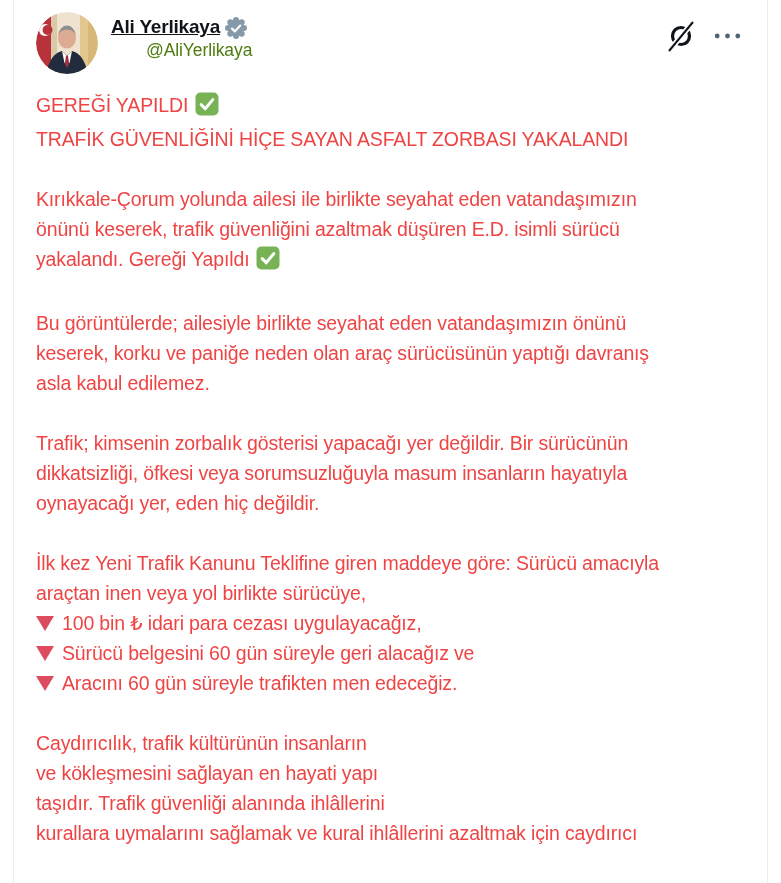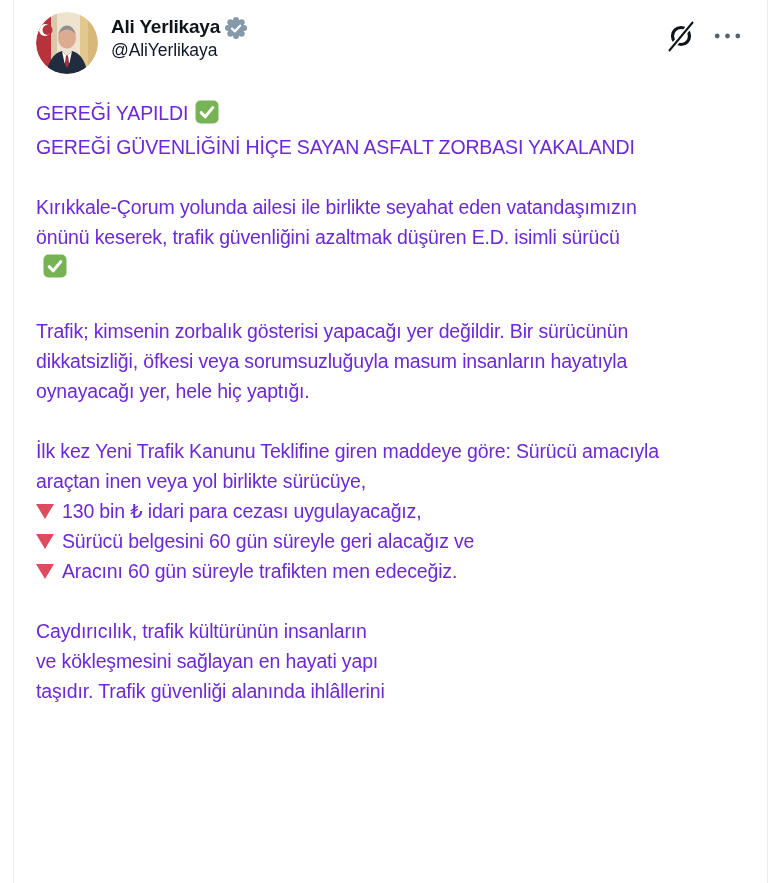--- a/index.html
+++ b/index.html
@@ -32,56 +32,57 @@
   .header { display: flex; align-items: flex-start; }
   .avatar {
     width: 62px; height: 62px;
     border-radius: 50%;
     overflow: hidden;
     flex: none;
     cursor: pointer;
   }
   .avatar svg { display: block; }
   .author { margin-left: 13px; padding-top: 3px; min-width: 0; }
-  .name-row { display: flex; align-items: center; gap: 5px; }
+  .name-row { display: flex; align-items: center; gap: 5px; text-decoration: underline; }
   .display-name {
     font-size: 19px;
     font-weight: 700;
     line-height: 24px;
     color: #0f1419;
     letter-spacing: -0.2px;
     cursor: pointer;
   }
   .badge { display: inline-flex; margin-top: 1px; }
   .handle {
     font-size: 17.5px;
     line-height: 23px;
-    color: #0f172a;
+    color: #4d7c0f;
     letter-spacing: -0.1px;
     cursor: pointer;
+    margin-left: 35px;
   }
   .actions {
     margin-left: auto;
     display: flex;
     align-items: center;
     gap: 15px;
     padding-top: 6px;
     padding-right: 2px;
   }
   .icon-btn {
     border: none; background: none; padding: 2px; margin: 0;
     display: inline-flex; align-items: center; cursor: pointer;
   }
   
   .tweet-text {
-    margin-top: 24px;
+    margin-top: 16px;
     font-size: 19.5px;
     line-height: 30px;
     letter-spacing: -0.15px;
-    color: #6d28d9;
+    color: #ef4444;
   }
   .para { margin: 30px 0 0 0; }
   .para:first-child { margin-top: 0; }
   .line { white-space: nowrap; }
   .emoji-check {
     display: inline-block;
     vertical-align: -4px;
     margin-left: 7px;
   }
   .tri {
@@ -168,56 +169,62 @@
 
     <div class="tweet-text">
 
       <div class="para">
         <div class="line">
           <span>GEREĞİ YAPILDI</span><span class="emoji-check"><svg width="24" height="24" viewBox="0 0 24 24">
                 <rect x="0.5" y="0.5" width="23" height="23" rx="5" fill="#77b255"></rect>
                 <path d="M6.2 12.6 L10.2 16.8 L17.8 7.6" stroke="#ffffff" stroke-width="3" fill="none" stroke-linecap="round" stroke-linejoin="round"></path>
               </svg></span>
         </div>
-        <div class="line">GEREĞİ GÜVENLİĞİNİ HİÇE SAYAN ASFALT ZORBASI YAKALANDI</div>
+        <div class="line">TRAFİK GÜVENLİĞİNİ HİÇE SAYAN ASFALT ZORBASI YAKALANDI</div>
       </div>
 
       <div class="para">
         <div class="line">Kırıkkale-Çorum yolunda ailesi ile birlikte seyahat eden vatandaşımızın</div>
         <div class="line">önünü keserek, trafik güvenliğini azaltmak düşüren E.D. isimli sürücü</div>
         <div class="line">
-          <span class="emoji-check"><svg width="24" height="24" viewBox="0 0 24 24">
+          <span>yakalandı. Gereği Yapıldı</span><span class="emoji-check"><svg width="24" height="24" viewBox="0 0 24 24">
                 <rect x="0.5" y="0.5" width="23" height="23" rx="5" fill="#77b255"></rect>
                 <path d="M6.2 12.6 L10.2 16.8 L17.8 7.6" stroke="#ffffff" stroke-width="3" fill="none" stroke-linecap="round" stroke-linejoin="round"></path>
               </svg></span>
         </div>
       </div>
 
+      <div class="para">
+        <div class="line">Bu görüntülerde; ailesiyle birlikte seyahat eden vatandaşımızın önünü</div>
+        <div class="line">keserek, korku ve paniğe neden olan araç sürücüsünün yaptığı davranış</div>
+        <div class="line">asla kabul edilemez.</div>
+      </div>
 
       <div class="para">
         <div class="line">Trafik; kimsenin zorbalık gösterisi yapacağı yer değildir. Bir sürücünün</div>
         <div class="line">dikkatsizliği, öfkesi veya sorumsuzluğuyla masum insanların hayatıyla</div>
-        <div class="line">oynayacağı yer, hele hiç yaptığı.</div>
+        <div class="line">oynayacağı yer, eden hiç değildir.</div>
       </div>
 
       <div class="para">
         <div class="line">İlk kez Yeni Trafik Kanunu Teklifine giren maddeye göre: Sürücü amacıyla</div>
         <div class="line">araçtan inen veya yol birlikte sürücüye,</div>
         <div class="line">
-          <span class="tri"></span><span>130 bin ₺ idari para cezası uygulayacağız,</span>
+          <span class="tri"></span><span>100 bin ₺ idari para cezası uygulayacağız,</span>
         </div>
         <div class="line">
           <span class="tri"></span><span>Sürücü belgesini 60 gün süreyle geri alacağız ve</span>
         </div>
         <div class="line">
           <span class="tri"></span><span>Aracını 60 gün süreyle trafikten men edeceğiz.</span>
         </div>
       </div>
 
       <div class="para">
         <div class="line">Caydırıcılık, trafik kültürünün insanların</div>
         <div class="line">ve kökleşmesini sağlayan en hayati yapı</div>
         <div class="line">taşıdır. Trafik güvenliği alanında ihlâllerini</div>
+        <div class="line">kurallara uymalarını sağlamak ve kural ihlâllerini azaltmak için caydırıcı</div>
       </div>
 
     </div>
   </div>
 </div>
 
 </body></html>

